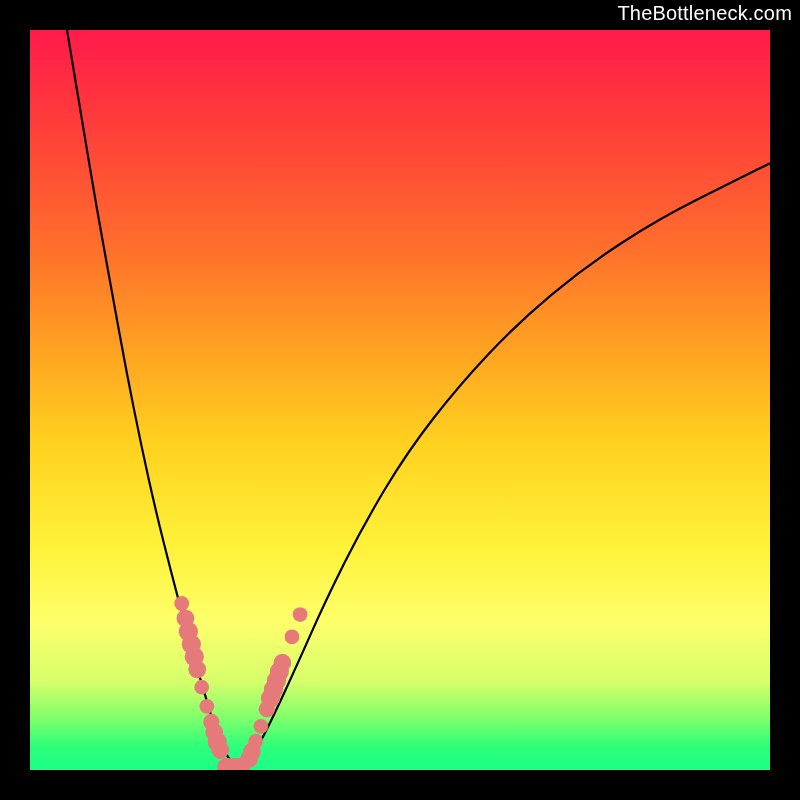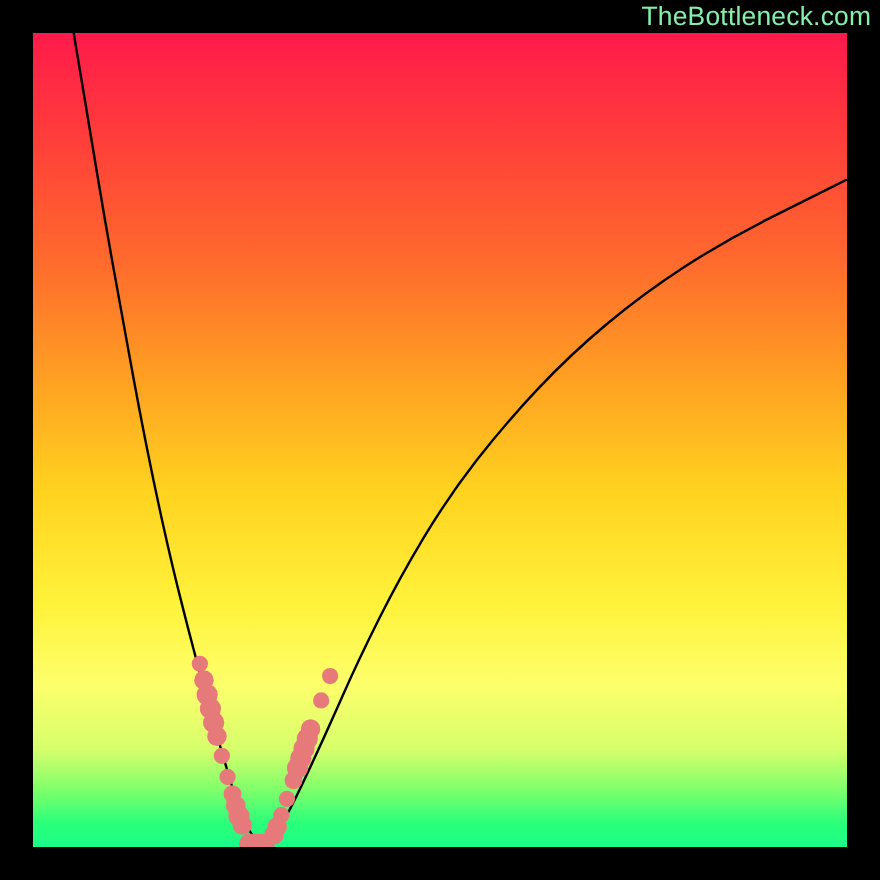--- a/index.html
+++ b/index.html
@@ -35,22 +35,22 @@
       #d6ff6b 88%,
       #7fff6b 93%,
       #2bff7a 97%,
       #1bff88 100%
     );
   }
   .watermark {
     position: absolute;
     top: 2px;
     right: 8px;
-    color: #86efac;
-    font-size: 24px;
+    color: #ffffff;
+    font-size: 20px;
     font-weight: 500;
     letter-spacing: 0.2px;
     user-select: none;
   }
   svg.curve {
     position: absolute;
     left: 0;
     top: 0;
     width: 740px;
     height: 740px;

